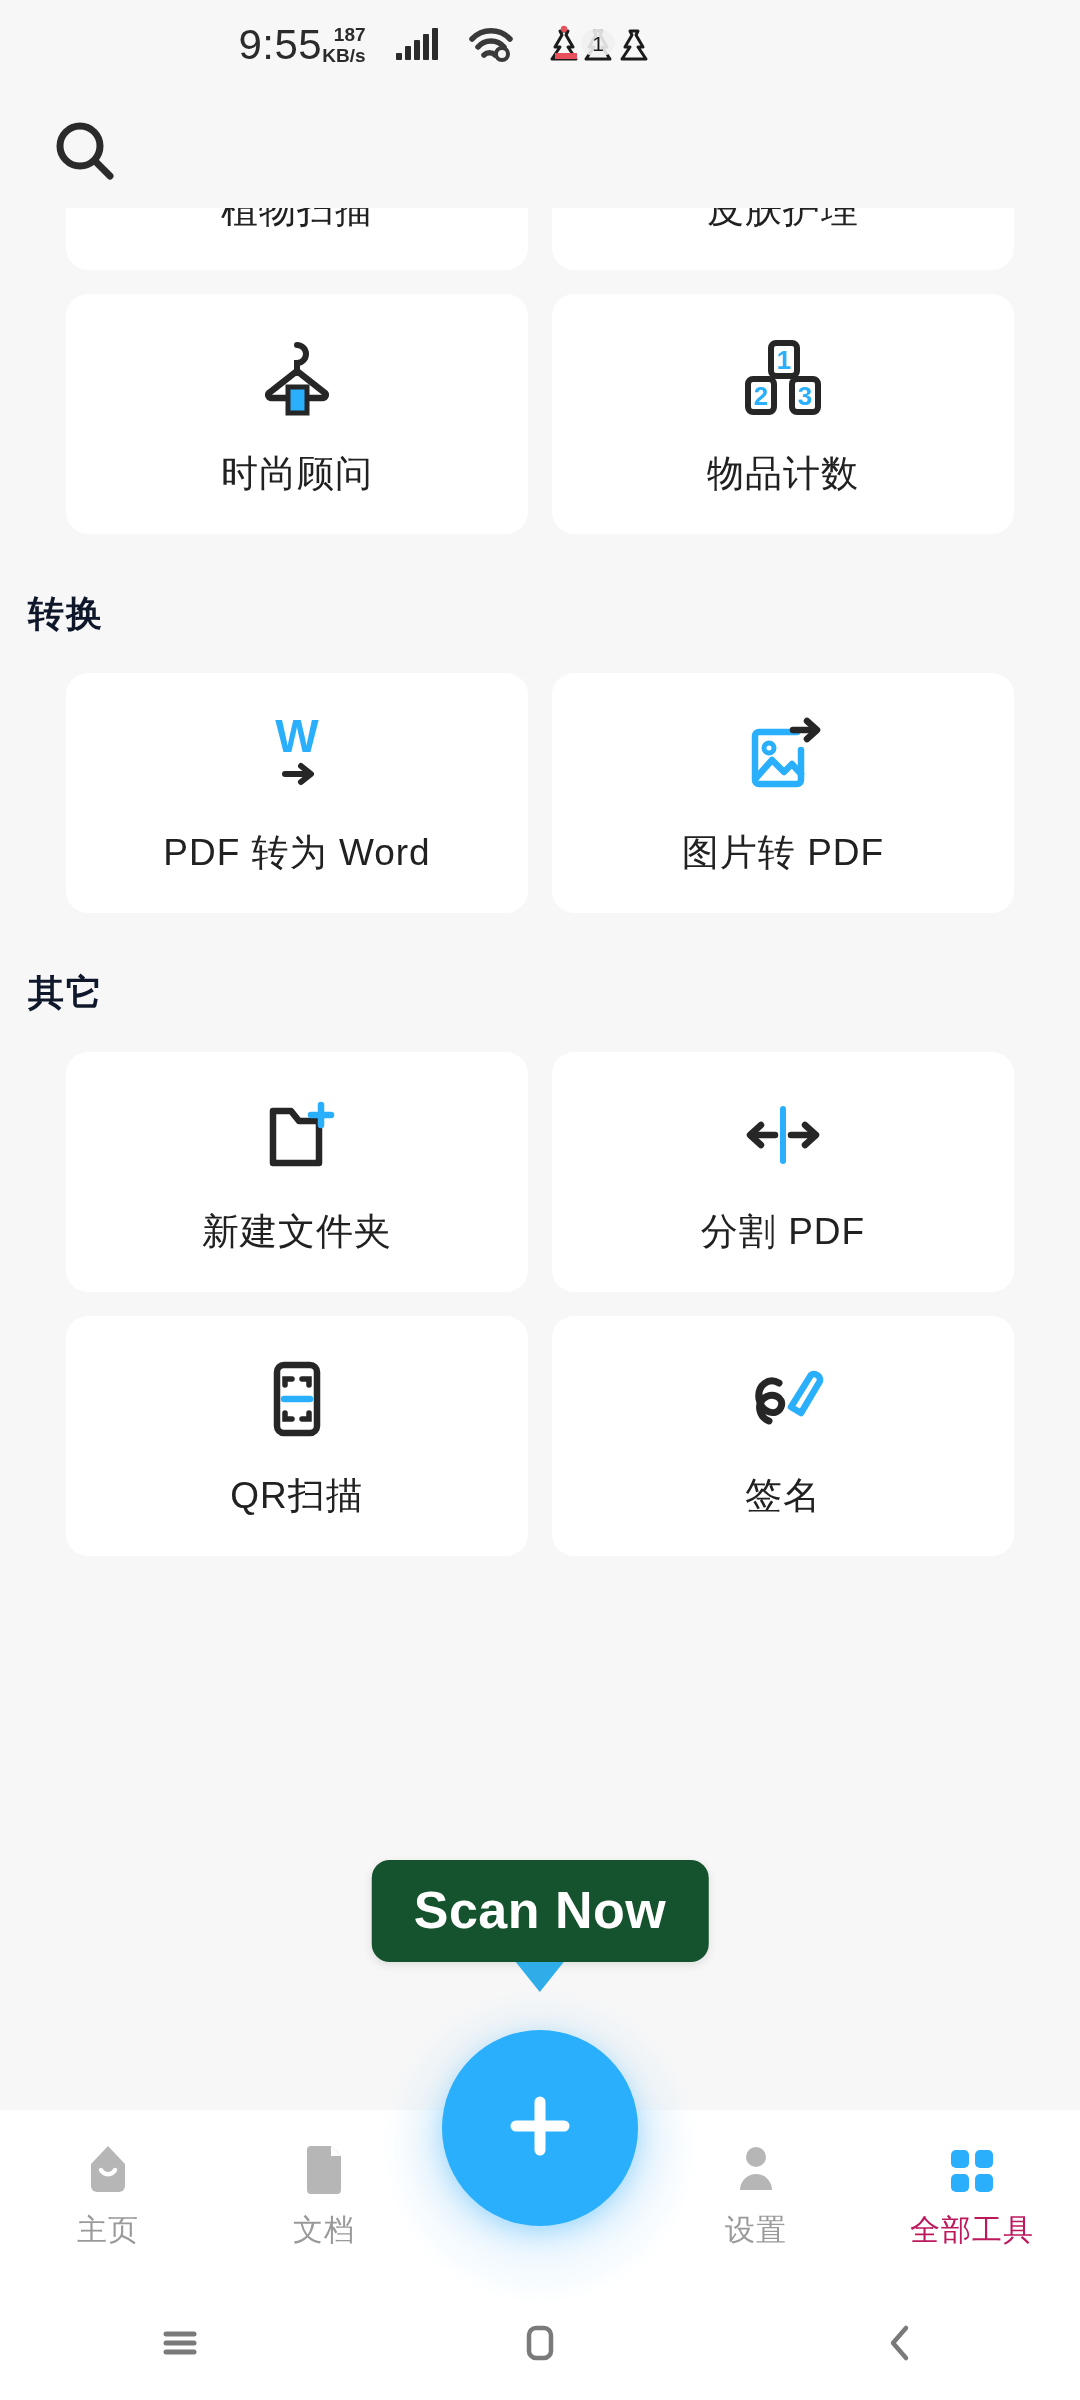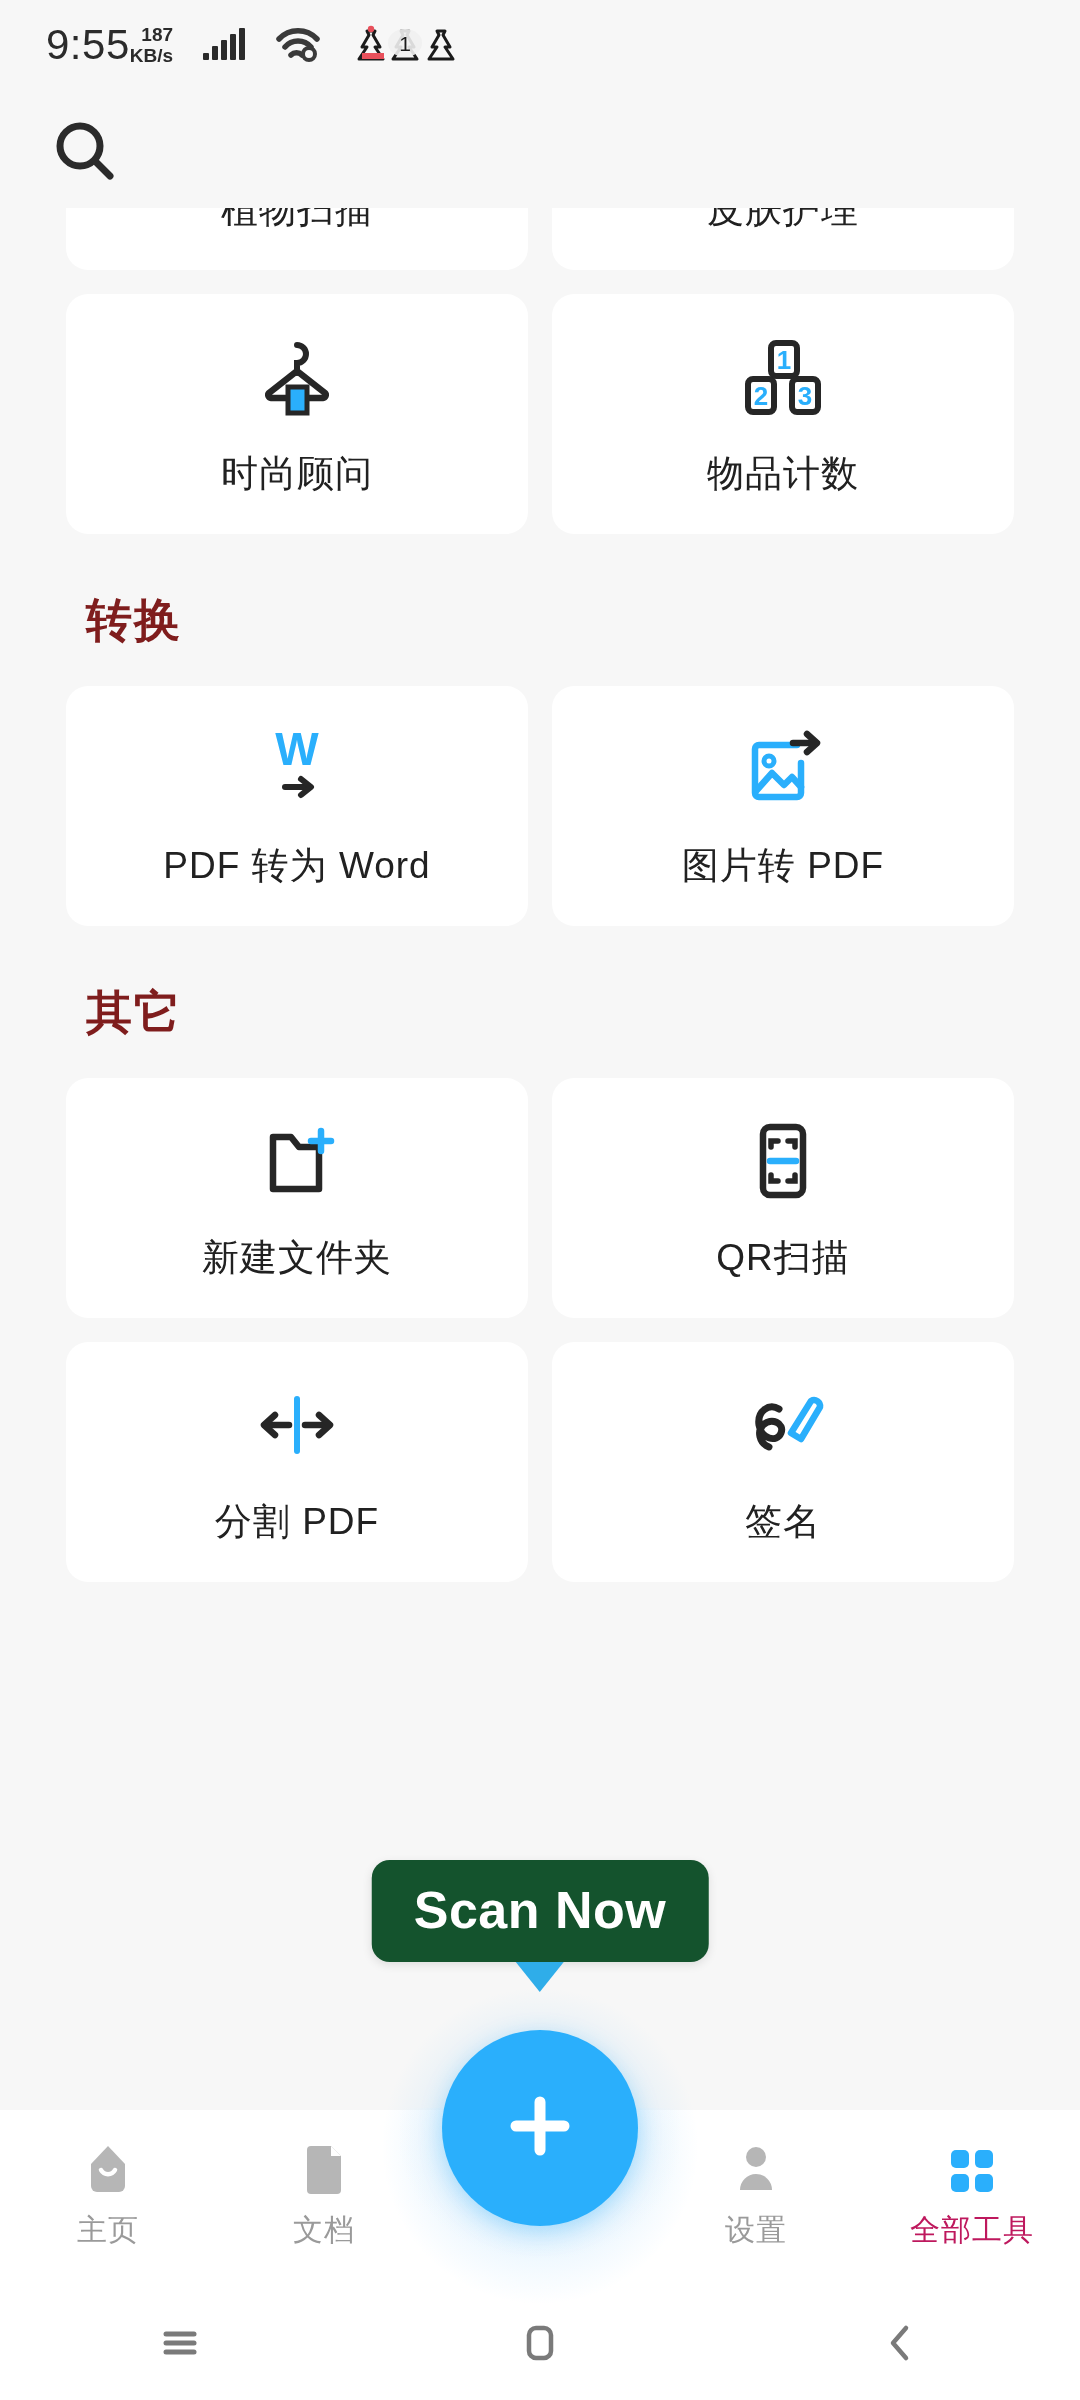--- a/index.html
+++ b/index.html
@@ -7,21 +7,21 @@
     width:1080px; height:2400px;
     background:#f7f7f7;
     font-family:"Liberation Sans","DejaVu Sans",sans-serif;
     overflow:hidden;
   }
   #phone { position:relative; width:1080px; height:2400px; background:#f7f7f7; }
 
   
   .statusbar {
     position:absolute; top:0; left:0; width:902px; height:90px;
-    display:flex; align-items:center; justify-content:flex-start;
+    display:flex; align-items:center; justify-content:center;
     padding:0 46px;
   }
   .sb-time { font-size:42px; color:#2b2b2b; letter-spacing:.5px; }
   .sb-right { display:flex; align-items:center; gap:30px; }
   .sb-netspeed {
     font-size:19px; line-height:21px; font-weight:bold; color:#2b2b2b;
     text-align:right;
   }
   .sb-bars { display:flex; align-items:flex-end; gap:3px; height:30px; }
   .sb-bars i { display:block; width:6px; background:#2b2b2b; border-radius:1px; }
@@ -51,22 +51,22 @@
   .card {
     background:#ffffff; border-radius:22px; height:240px;
     display:flex; flex-direction:column; align-items:center; justify-content:center;
     gap:24px;
   }
   .card.clipped-top { height:240px; margin-top:-178px; }
   .card-icon { height:96px; display:flex; align-items:center; justify-content:center; }
   .card-label { font-size:37px; color:#212121; letter-spacing:1px; white-space:nowrap; }
 
   .section-title {
-    font-size:46px; font-weight:bold; color:#7f1d1d;
-    padding:56px 66px 34px 86px; letter-spacing:2px;
+    font-size:36px; font-weight:bold; color:#0f172a;
+    padding:56px 66px 34px 28px; letter-spacing:2px;
   }
 
   
   .tooltip {
     position:absolute; left:50%; transform:translateX(-50%);
     top:1860px; z-index:40;
   }
   .tooltip-body {
     background:#14532d; border-radius:18px;
     padding:20px 42px 22px 42px;
@@ -249,41 +249,41 @@
             <path d="M24 76 V24 h18 l8 10 h20 v42 Z" stroke="#262626" stroke-width="6.5" fill="none" stroke-linejoin="round" stroke-linecap="round"></path>
             <line x1="72" y1="18" x2="72" y2="38" stroke="#2aaffc" stroke-width="6.5" stroke-linecap="round"></line>
             <line x1="62" y1="28" x2="82" y2="28" stroke="#2aaffc" stroke-width="6.5" stroke-linecap="round"></line>
           </svg>
         </div>
         <div class="card-label">新建文件夹</div>
       </div>
       <div class="card">
         <div class="card-icon">
           <svg width="96" height="96" viewBox="0 0 96 96">
+            <line x1="48" y1="22" x2="48" y2="74" stroke="#2aaffc" stroke-width="6" stroke-linecap="round"></line>
+            <line x1="16" y1="48" x2="40" y2="48" stroke="#262626" stroke-width="6.5" stroke-linecap="round"></line>
+            <path d="M26 38 L15 48 L26 58" stroke="#262626" stroke-width="6.5" fill="none" stroke-linecap="round" stroke-linejoin="round"></path>
+            <line x1="56" y1="48" x2="80" y2="48" stroke="#262626" stroke-width="6.5" stroke-linecap="round"></line>
+            <path d="M70 38 L81 48 L70 58" stroke="#262626" stroke-width="6.5" fill="none" stroke-linecap="round" stroke-linejoin="round"></path>
+          </svg>
+        </div>
+        <div class="card-label">分割 PDF</div>
+      </div>
+      <div class="card">
+        <div class="card-icon">
+          <svg width="96" height="96" viewBox="0 0 96 96">
             <rect x="28" y="14" width="40" height="68" rx="7" stroke="#262626" stroke-width="6.5" fill="none"></rect>
             <path d="M36 34 V28 h7" stroke="#262626" stroke-width="5.5" fill="none" stroke-linecap="round"></path>
             <path d="M60 34 V28 h-7" stroke="#262626" stroke-width="5.5" fill="none" stroke-linecap="round"></path>
             <path d="M36 62 V68 h7" stroke="#262626" stroke-width="5.5" fill="none" stroke-linecap="round"></path>
             <path d="M60 62 V68 h-7" stroke="#262626" stroke-width="5.5" fill="none" stroke-linecap="round"></path>
             <line x1="35" y1="48" x2="61" y2="48" stroke="#2aaffc" stroke-width="6.5" stroke-linecap="round"></line>
           </svg>
         </div>
         <div class="card-label">QR扫描</div>
-      </div>
-      <div class="card">
-        <div class="card-icon">
-          <svg width="96" height="96" viewBox="0 0 96 96">
-            <line x1="48" y1="22" x2="48" y2="74" stroke="#2aaffc" stroke-width="6" stroke-linecap="round"></line>
-            <line x1="16" y1="48" x2="40" y2="48" stroke="#262626" stroke-width="6.5" stroke-linecap="round"></line>
-            <path d="M26 38 L15 48 L26 58" stroke="#262626" stroke-width="6.5" fill="none" stroke-linecap="round" stroke-linejoin="round"></path>
-            <line x1="56" y1="48" x2="80" y2="48" stroke="#262626" stroke-width="6.5" stroke-linecap="round"></line>
-            <path d="M70 38 L81 48 L70 58" stroke="#262626" stroke-width="6.5" fill="none" stroke-linecap="round" stroke-linejoin="round"></path>
-          </svg>
-        </div>
-        <div class="card-label">分割 PDF</div>
       </div>
       <div class="card">
         <div class="card-icon">
           <svg width="96" height="96" viewBox="0 0 96 96">
             <path d="M44 32 C34 26 22 34 24 48 C26 62 42 66 46 56 C50 46 36 40 28 48 C22 54 24 66 34 70" stroke="#262626" stroke-width="7" fill="none" stroke-linecap="round"></path>
             <path d="M56 56 L76 24 a6 6 0 0 1 9 6 L66 62 Z" stroke="#2aaffc" stroke-width="6.5" fill="none" stroke-linejoin="round"></path>
           </svg>
         </div>
         <div class="card-label">签名</div>
       </div>

